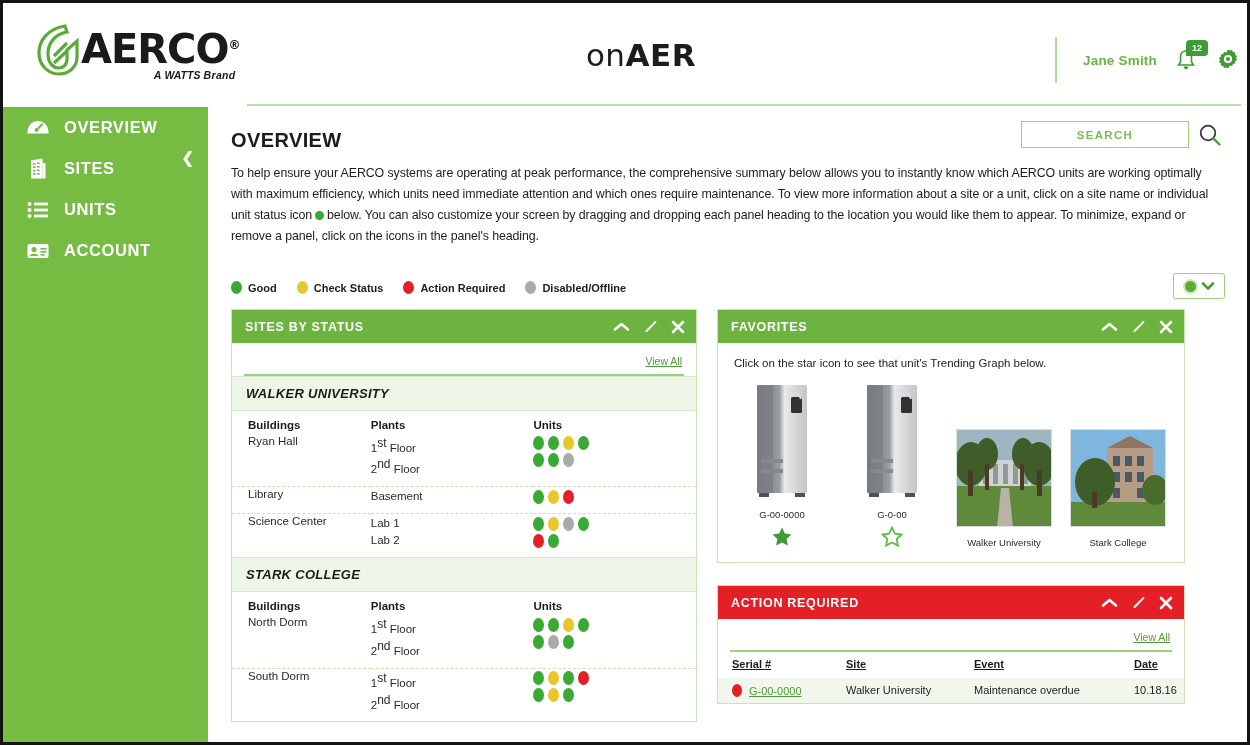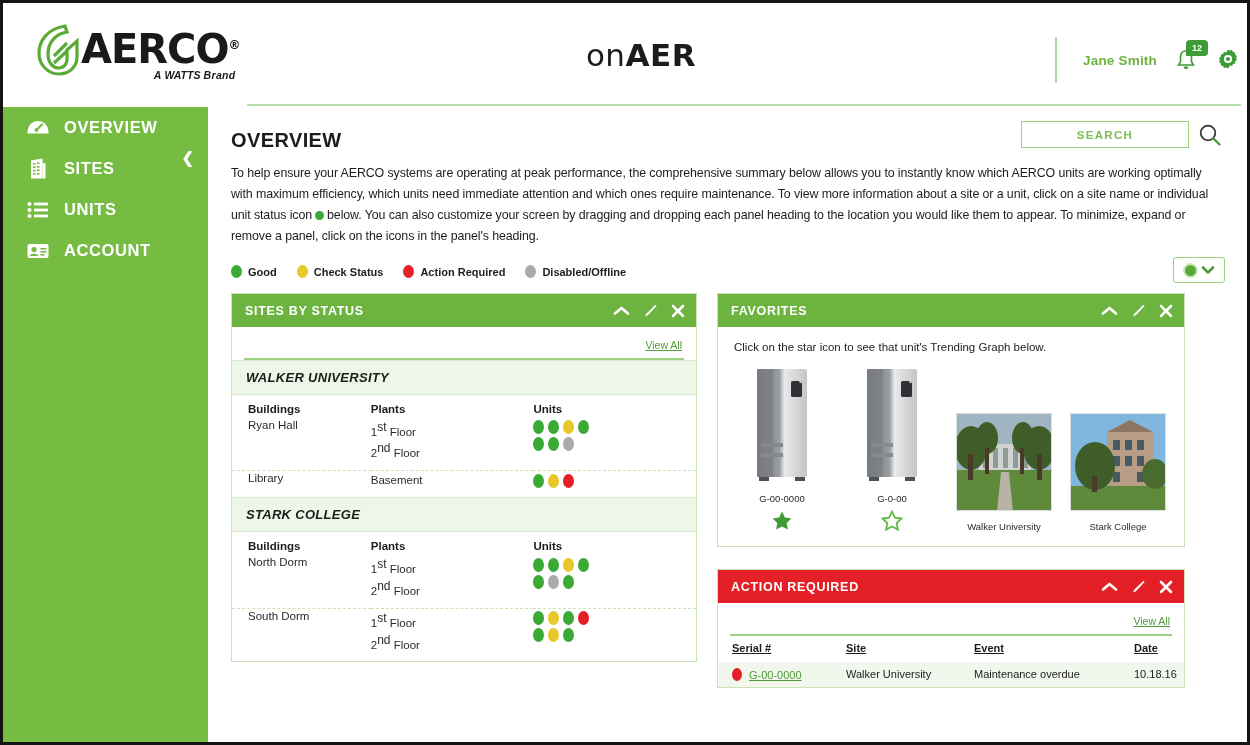--- a/index.html
+++ b/index.html
@@ -121,21 +121,21 @@
     font-size: 12.4px; line-height: 21px; color: #1d1d1d;
     width: 992px; letter-spacing: -.1px;
   }
   .inline-dot {
     display: inline-block; width: 9px; height: 9px; border-radius: 50%;
     background: #3aa935; vertical-align: middle; margin: 0 3px;
   }
 
   .legend-row {
     display: flex; align-items: flex-start; gap: 20px;
-    margin-top: 18px; position: relative;
+    margin-top: 34px; position: relative;
   }
   .legend-item { display: flex; align-items: center; gap: 6px; }
   .legend-dot { width: 11px; height: 13px; border-radius: 50%; }
   .legend-label { font-size: 11px; font-weight: 700; color: #1d1d1d; }
 
   .status-filter {
     position: absolute; right: 0; top: -8px;
     width: 52px; height: 26px;
     border: 1.5px solid #9ed17f; border-radius: 3px;
     display: flex; align-items: center; justify-content: center; gap: 3px;
@@ -442,20 +442,39 @@
                     <tr class="row-sep">
                       <td class="c1">Library</td>
                       <td class="c2">
                         <div class="plant-line">Basement</div>
                       </td>
                       <td class="c3">
                         <div class="dots-line">
                           <span class="udot" style="background:#3aa935"></span>
                           <span class="udot" style="background:#e8c72b"></span>
                           <span class="udot" style="background:#e41f25"></span>
+                        </div>
+                      </td>
+                    </tr>
+                    <tr class="row-sep">
+                      <td class="c1">Science Center</td>
+                      <td class="c2">
+                        <div class="plant-line">Lab 1</div>
+                        <div class="plant-line">Lab 2</div>
+                      </td>
+                      <td class="c3">
+                        <div class="dots-line">
+                          <span class="udot" style="background:#3aa935"></span>
+                          <span class="udot" style="background:#e8c72b"></span>
+                          <span class="udot" style="background:#a8aaac"></span>
+                          <span class="udot" style="background:#3aa935"></span>
+                        </div>
+                        <div class="dots-line">
+                          <span class="udot" style="background:#e41f25"></span>
+                          <span class="udot" style="background:#3aa935"></span>
                         </div>
                       </td>
                     </tr>
                   </tbody>
                 </table>
                 <div class="site-head">STARK COLLEGE</div>
                 <table class="site-table">
                   <thead>
                     <tr>
                       <th class="c1">Buildings</th>

